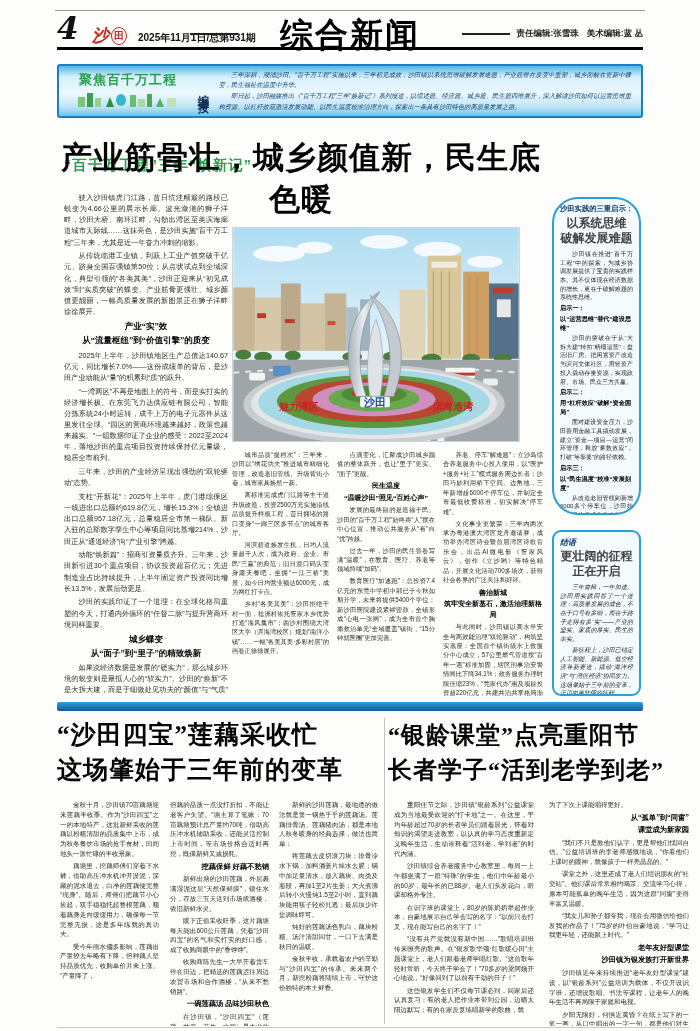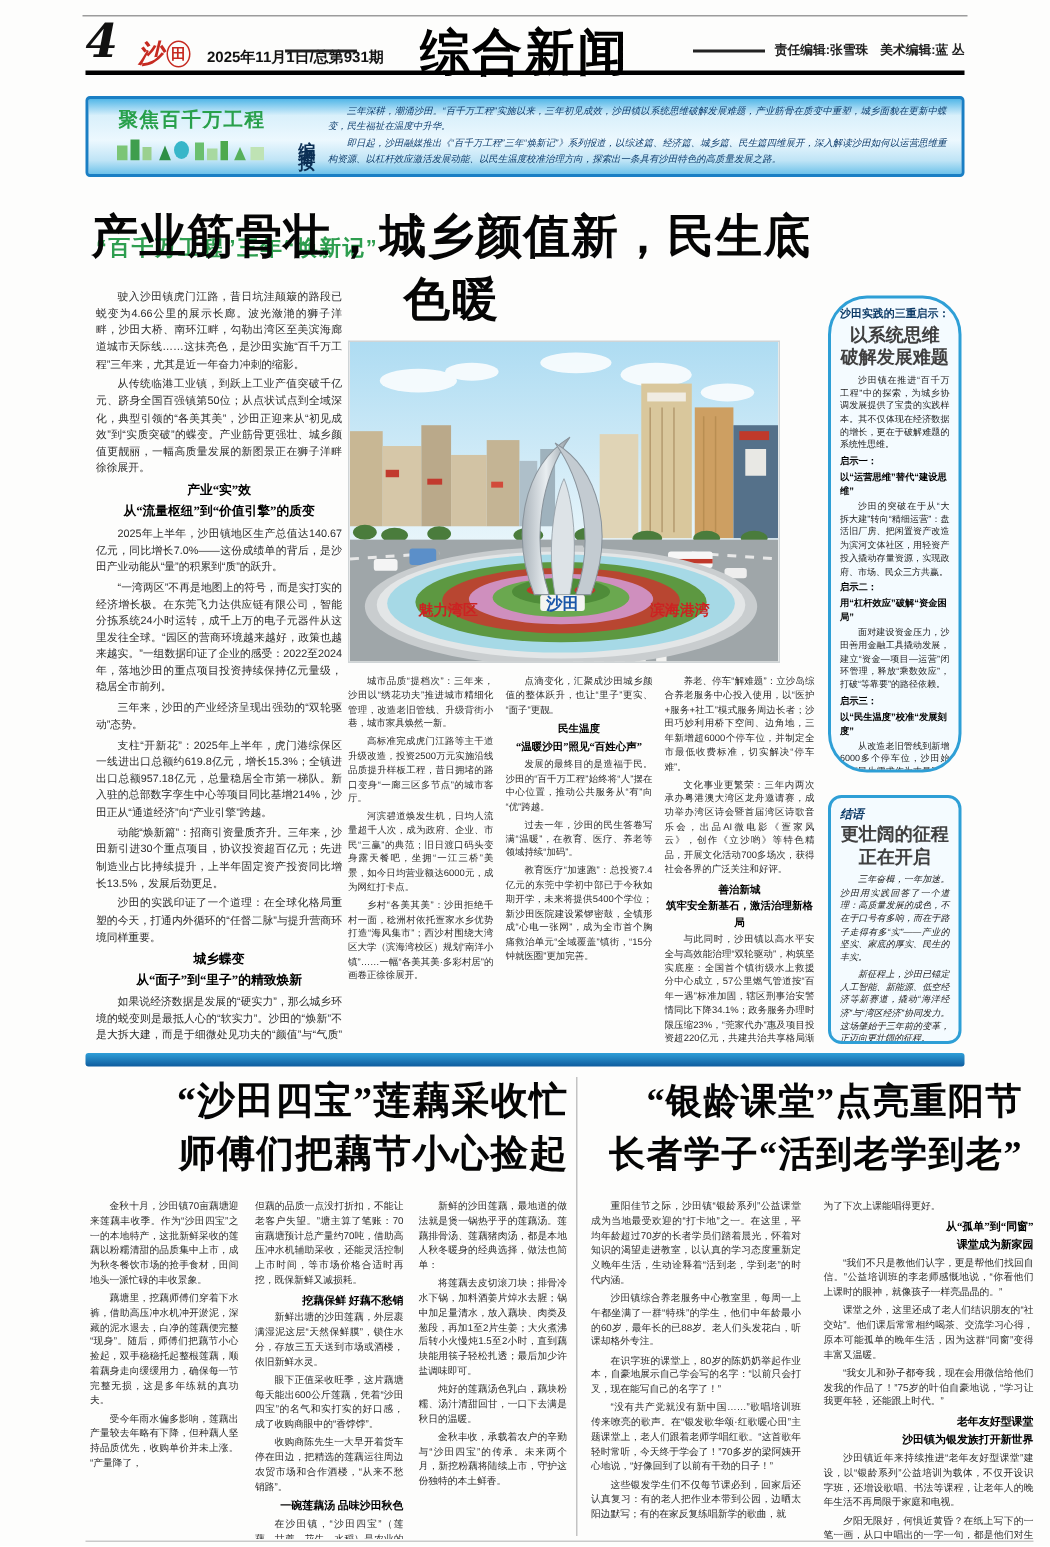--- a/index.html
+++ b/index.html
@@ -64,21 +64,21 @@
   .side-title{text-align:center;font-size:12px;font-weight:700;line-height:1.25;color:#404040;
           font-family:"Liberation Serif",serif;margin:1px 0 4px;}
   .side-body{font-size:6px;line-height:1.45;color:#222;}
   .side-body .para{margin:0 0 2px;text-indent:2em;text-align:justify;}
   .side-body .sub{font-weight:900;text-align:left;margin:2px 0 1px;font-size:6.2px;color:#000;}
   .side-box-2 .side-body{font-style:italic;}
 
   
   .blue-bar{left:57px;top:702px;width:586px;height:9px;
           background:linear-gradient(180deg,#2f9fd8,#0f5c9e);border-radius:2px;}
-  .bot-headline{font-weight:900;text-align:right;color:#050505;letter-spacing:1px;}
+  .bot-headline{font-weight:900;text-align:left;color:#050505;letter-spacing:1px;}
   .lotus-head{left:57px;top:718px;width:322px;font-size:25px;line-height:1.38;}
   .elder-head{left:388px;top:718px;width:294px;font-size:24px;line-height:1.44;}
   .bot-col{top:800px;height:226px;font-size:6.5px;line-height:1.5;}
   #lotus-c1{left:60px;width:99px;}
   #lotus-c2{left:170px;width:99px;}
   #lotus-c3{left:279px;width:99px;}
   #elder-c1{left:394px;width:140px;}
   #elder-c2{left:549px;width:140px;}
   .bot-col .sub{font-size:7.3px;text-align:right;}
   .v-rule{left:384px;top:718px;width:1px;height:306px;background:#c3c3c3;}
@@ -293,21 +293,21 @@
     <div class="side-body">
         <p class="para">三年奋楫，一年加速。沙田用实践回答了一个道理：高质量发展的成色，不在于口号有多响，而在于路子走得有多“实”——产业的坚实、家底的厚实、民生的丰实。</p>
         <p class="para">新征程上，沙田已锚定人工智能、新能源、低空经济等新赛道，撬动“海洋经济”与“湾区经济”协同发力。这场肇始于三年前的变革，正迈向更壮阔的征程。</p>
       </div>
   </div>
 
   <div class="abs blue-bar"></div>
 
   <div class="abs bot-headline lotus-head serif">
     <div>“沙田四宝”莲藕采收忙</div>
-    <div>师傅们把藕节小心捡起</div>
+    <div>这场肇始于三年前的变革</div>
   </div>
   <div id="lotus-c1" class="abs bodycol bot-col">
       <p class="para">金秋十月，沙田镇70亩藕塘迎来莲藕丰收季。作为“沙田四宝”之一的本地特产，这批新鲜采收的莲藕以粉糯清甜的品质集中上市，成为秋冬餐饮市场的抢手食材，田间地头一派忙碌的丰收景象。</p>
       <p class="para">藕塘里，挖藕师傅们穿着下水裤，借助高压冲水机冲开淤泥，深藏的泥水退去，白净的莲藕便完整“现身”。随后，师傅们把藕节小心捡起，双手稳稳托起整根莲藕，顺着藕身走向缓缓用力，确保每一节完整无损，这是多年练就的真功夫。</p>
       <p class="para">受今年雨水偏多影响，莲藕出产量较去年略有下降，但种藕人坚持品质优先，收购单价并未上涨。“产量降了，</p>
     </div>
   <div id="lotus-c2" class="abs bodycol bot-col">
       <p class="para cont">但藕的品质一点没打折扣，不能让老客户失望。”塘主算了笔账：70亩藕塘预计总产量约70吨，借助高压冲水机辅助采收，还能灵活控制上市时间，等市场价格合适时再挖，既保新鲜又减损耗。</p>
       <div class="sub">挖藕保鲜 好藕不愁销</div>
       <p class="para">新鲜出塘的沙田莲藕，外层裹满湿泥这层“天然保鲜膜”，锁住水分，存放三五天送到市场或酒楼，依旧新鲜水灵。</p>

